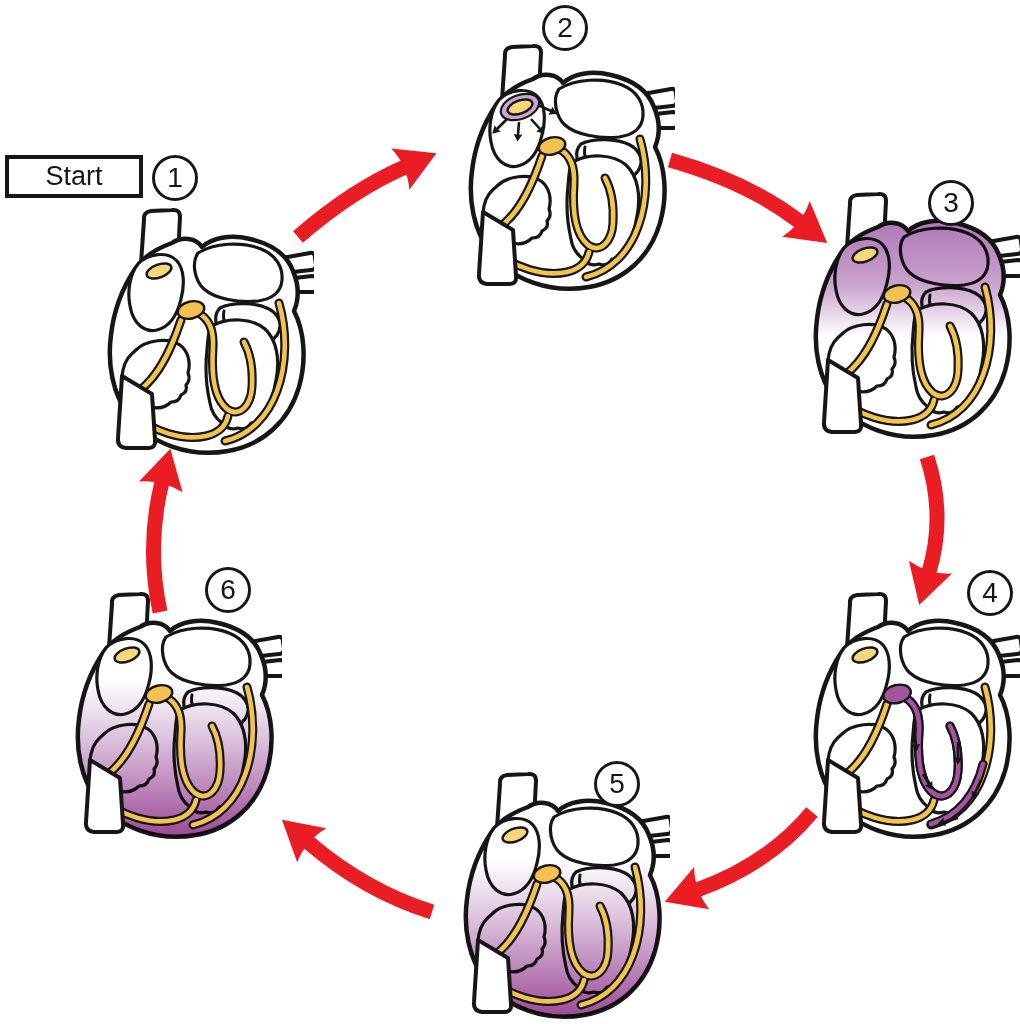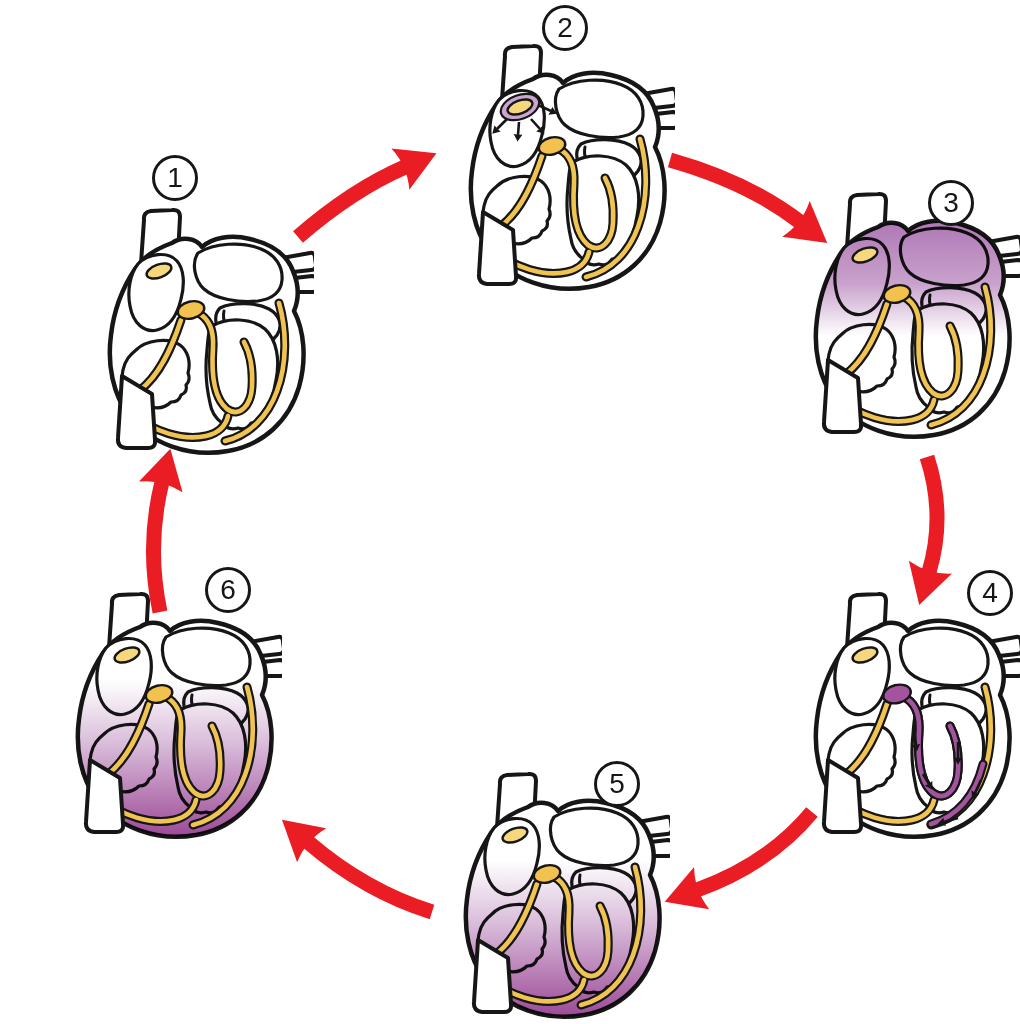--- a/index.html
+++ b/index.html
@@ -159,20 +159,23 @@
     <use href="#heart-ivc"></use>
   </svg>
 
   <svg class="heart" style="left:40px;top:582px" width="242" height="262" viewBox="0 0 242 262">
     <use href="#heart-walls"></use>
     <path class="shade" d="M34,98 H236 V258 H34 Z" fill="url(#gV)" clip-path="url(#oc)"></path>
     <use href="#heart-conduction"></use>
     <use href="#heart-ivc"></use>
   </svg>
 
+  <div class="start-box">
+    <span>Start</span>
+  </div>
 
   <div class="badge" style="left:152px;top:155px">1</div>
   <div class="badge" style="left:542px;top:5px">2</div>
   <div class="badge" style="left:928px;top:180px">3</div>
   <div class="badge" style="left:967px;top:570px">4</div>
   <div class="badge" style="left:594px;top:761px">5</div>
   <div class="badge" style="left:205px;top:567px">6</div>
 
 </div>
 

